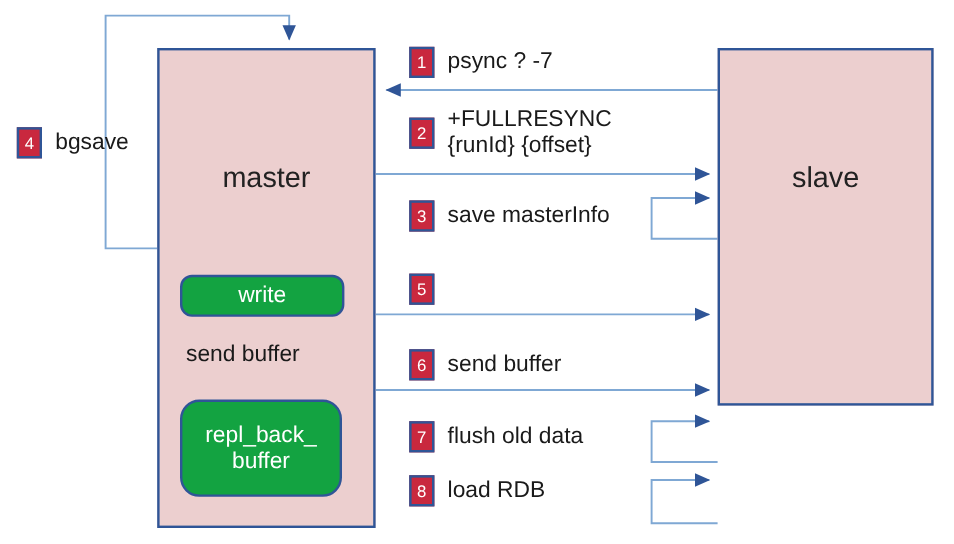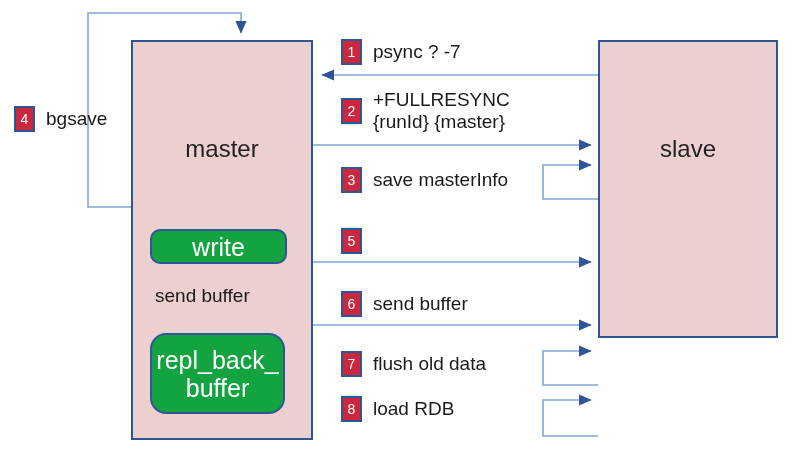--- a/index.html
+++ b/index.html
@@ -31,21 +31,21 @@
   .green-box {
     position: absolute;
     background: #13a341;
     border: 2.5px solid #2f5597;
     border-radius: 10px;
     box-sizing: border-box;
     display: flex;
     align-items: center;
     justify-content: center;
     color: #ffffff;
-    font-size: 25px;
+    font-size: 19px;
     line-height: 1.12;
     text-align: center;
     white-space: pre-line;
   }
   .green-box.rbb { border-radius: 16px; }
   .plain-label {
     position: absolute;
     font-size: 19px;
     color: #1a1a1a;
     white-space: nowrap;
@@ -157,21 +157,21 @@
   </div>
 
   <div class="step-row" style="left:341px; top:39px;">
     <div class="badge">1</div>
     <div class="step-text">psync ? -7</div>
   </div>
 
   <div class="step-row" style="left:341px; top:89px;">
     <div class="badge">2</div>
     <div class="step-text">+FULLRESYNC
-{runId} {master}</div>
+{runId} {offset}</div>
   </div>
 
   <div class="step-row" style="left:341px; top:167px;">
     <div class="badge">3</div>
     <div class="step-text">save masterInfo</div>
   </div>
 
   <div class="step-row" style="left:341px; top:228px;">
     <div class="badge">5</div>
   </div>

